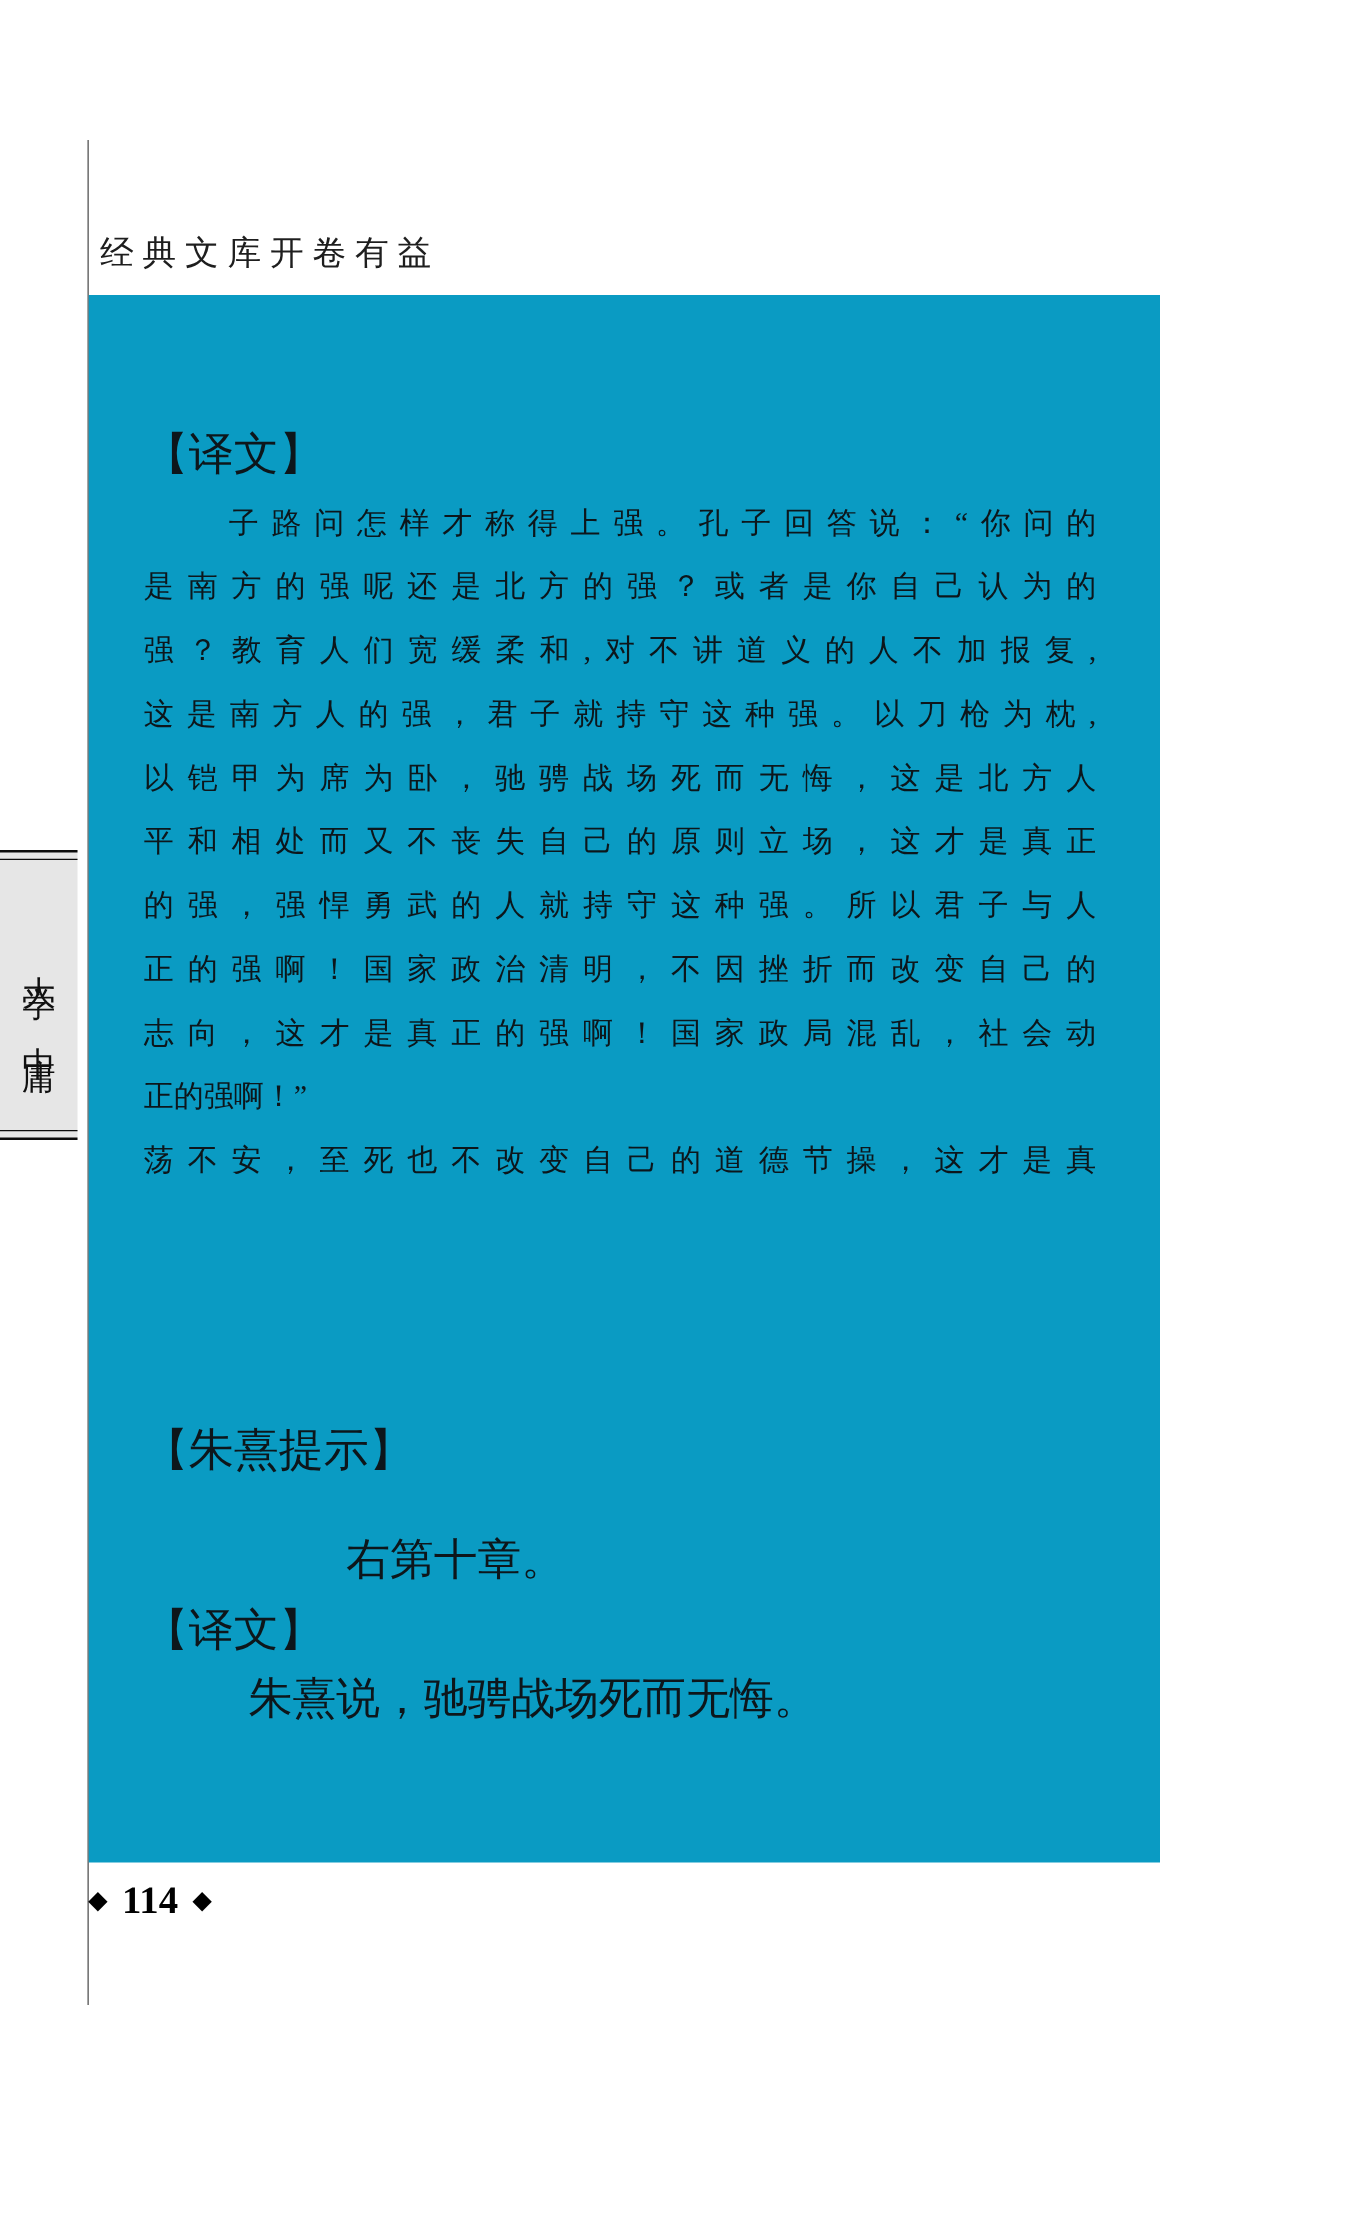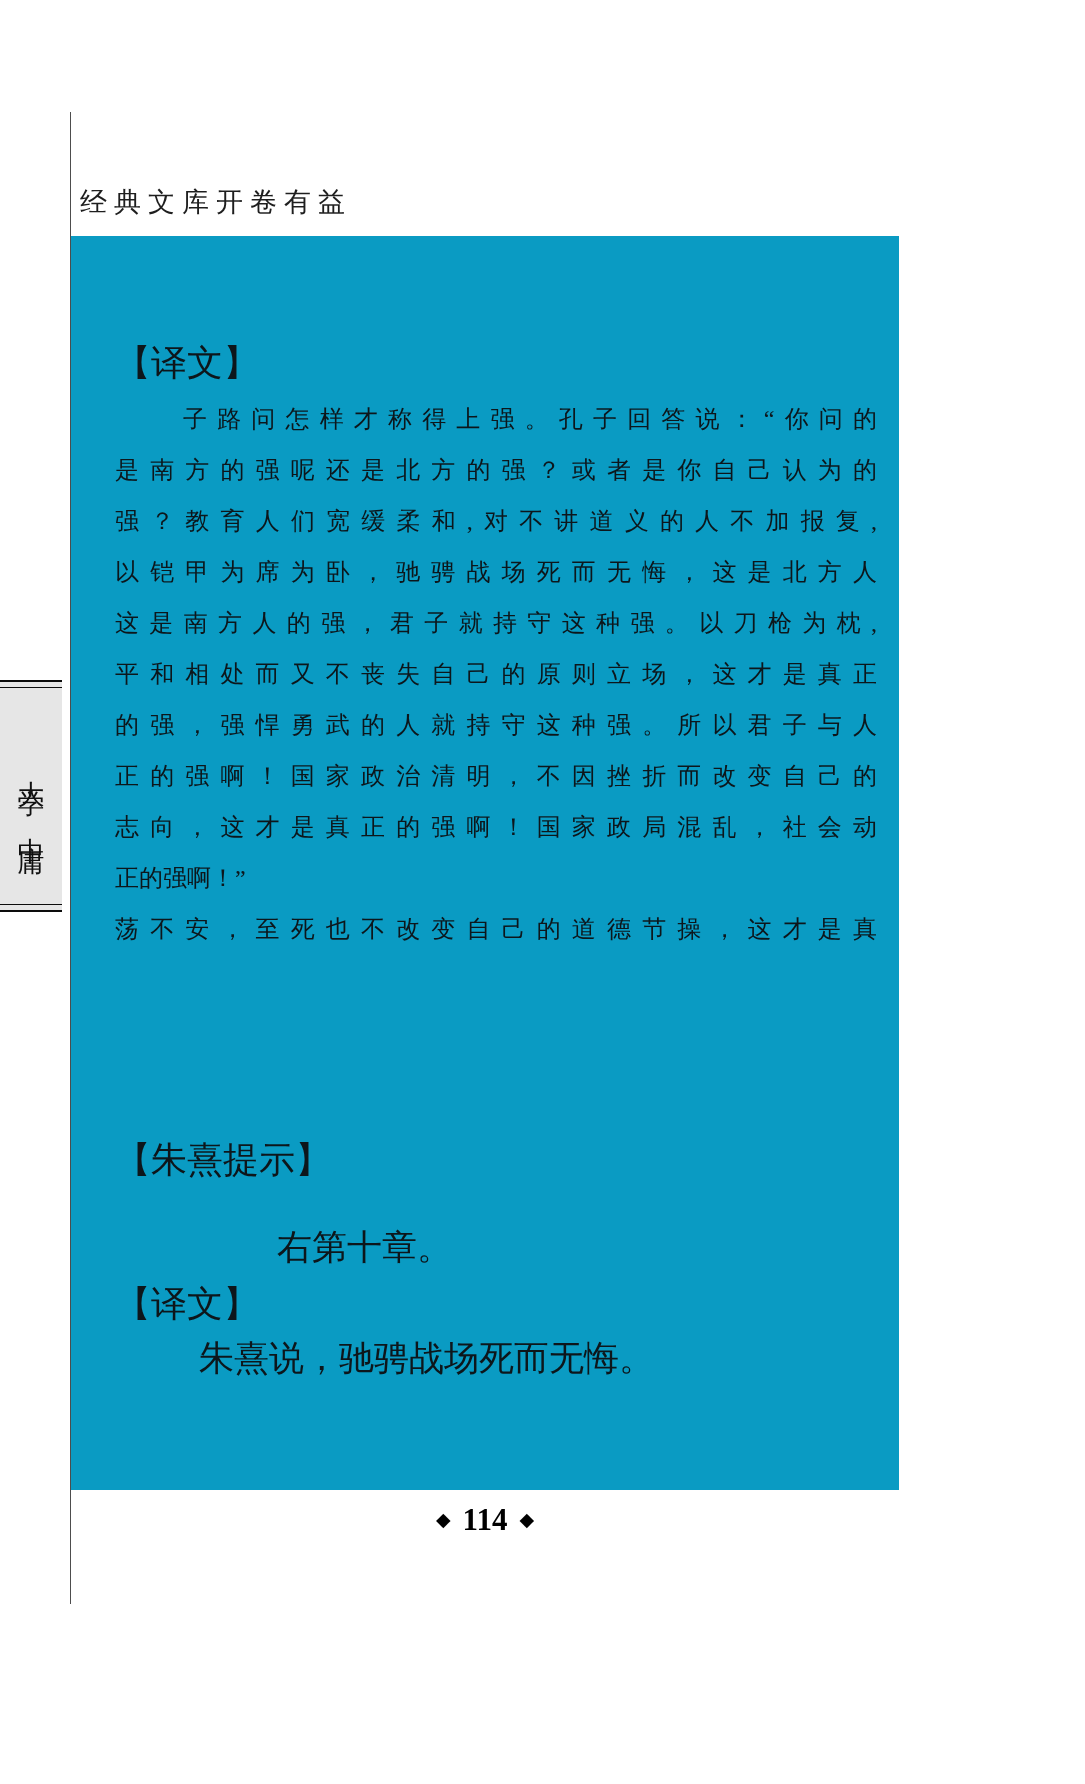--- a/index.html
+++ b/index.html
@@ -45,50 +45,50 @@
   .side-tab::before, .side-tab::after {
     content:""; position:absolute; left:0; right:0; height:1px; background:#0c0c0c;
   }
   .side-tab::before { top:5px; }
   .side-tab::after { bottom:5px; }
   .side-tab-label {
     writing-mode:vertical-rl; text-orientation:upright;
     font-size:27px; letter-spacing:9px; color:#101010;
   }
   .page-footer {
-    position:absolute; left:71px; top:1502px; width:828px; text-align:center;
-    font-size:31px; font-weight:bold; color:#000;
+    position:absolute; left:71px; top:1502px; width:828px; text-align:left;
+    font-size:31px; font-weight:bold; color:#000;font-family:Liberation Serif, serif;
   }
   .diamond-icon { font-size:19px; vertical-align:4px; color:#000; }
   .diamond-icon.left { margin-right:12px; }
   .diamond-icon.right { margin-left:12px; }
 </style>
 </head>
 <body>
 
 <div class="page">
 
   <div class="left-rule"></div>
 
   <div class="page-header">经典文库开卷有益</div>
 
   <div class="side-tab">
     <span class="side-tab-label">大学·中庸</span>
   </div>
 
-  <div class="panel" style="background: rgb(10, 155, 195);">
+  <div class="panel" style="background: rgb(10, 155, 195); padding-left: 29px;">
 
     <div class="sec-heading" id="heading1">【译文】</div>
 
     <div class="para">
       <div class="pline indent">子路问怎样才称得上强。孔子回答说：“你问的</div>
       <div class="pline">是南方的强呢还是北方的强？或者是你自己认为的</div>
       <div class="pline">强？教育人们宽缓柔和,对不讲道义的人不加报复,</div>
+      <div class="pline">这是南方人的强，君子就持守这种强。以刀枪为枕,</div>
       <div class="pline">以铠甲为席为卧，驰骋战场死而无悔，这是北方人</div>
-      <div class="pline">这是南方人的强，君子就持守这种强。以刀枪为枕,</div>
       <div class="pline">平和相处而又不丧失自己的原则立场，这才是真正</div>
       <div class="pline">的强，强悍勇武的人就持守这种强。所以君子与人</div>
       <div class="pline">正的强啊！国家政治清明，不因挫折而改变自己的</div>
       <div class="pline">志向，这才是真正的强啊！国家政局混乱，社会动</div>
       <div class="pline last">正的强啊！”</div>
       <div class="pline">荡不安，至死也不改变自己的道德节操，这才是真</div>
     </div>
 
     <div class="sec-heading" id="heading2">【朱熹提示】</div>
     <div class="note-body" id="note1">右第十章。</div>

